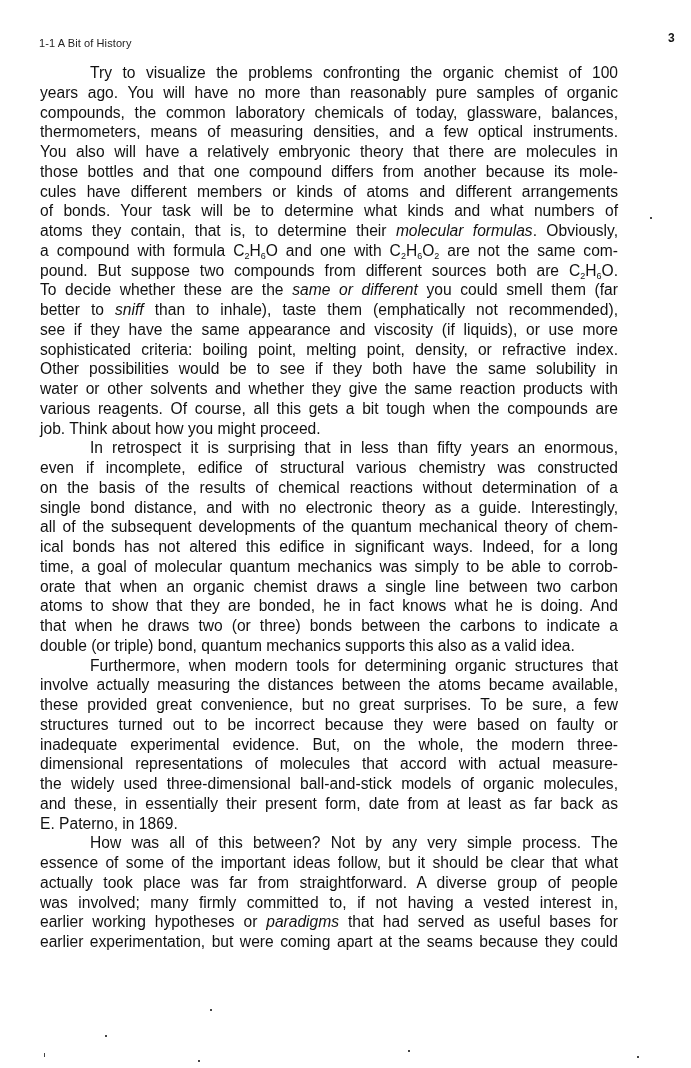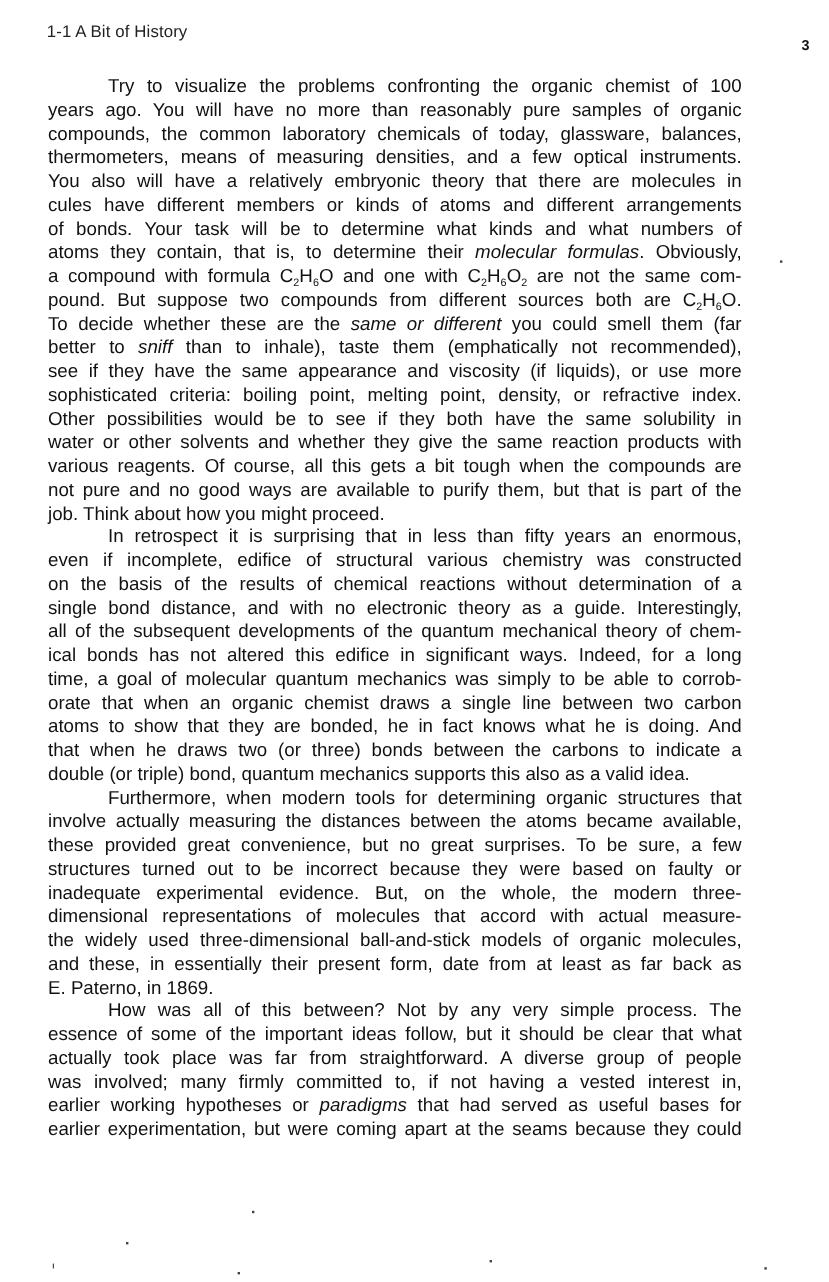--- a/index.html
+++ b/index.html
@@ -9,24 +9,24 @@
   }
   body {
     width: 691px;
     height: 1068px;
     position: relative;
     overflow: hidden;
     color: #111111;
   }
   .running-head {
     position: absolute;
-    top: 18px;
+    top: 37px;
     left: 39px;
     font-family: "Liberation Sans", sans-serif;
-    font-size: 14px;
+    font-size: 11px;
     color: #222;
     letter-spacing: 0.1px;
   }
   .page-number {
     position: absolute;
     top: 31px;
     left: 668px;
     font-family: "Liberation Sans", sans-serif;
     font-size: 12px;
     font-weight: bold;
@@ -72,33 +72,33 @@
 
 <div class="running-head">1-1 A Bit of History</div>
 <div class="page-number">3</div>
 
 <div class="body-text" id="body-text">
     <span class="line indent">Try to visualize the problems confronting the organic chemist of 100</span>
     <span class="line">years ago. You will have no more than reasonably pure samples of organic</span>
     <span class="line">compounds, the common laboratory chemicals of today, glassware, balances,</span>
     <span class="line">thermometers, means of measuring densities, and a few optical instruments.</span>
     <span class="line">You also will have a relatively embryonic theory that there are molecules in</span>
+    <span class="line">those bottles and that one compound differs from another because its mole-</span>
     <span class="line">cules have different members or kinds of atoms and different arrangements</span>
     <span class="line">of bonds. Your task will be to determine what kinds and what numbers of</span>
     <span class="line">atoms they contain, that is, to determine their <i>molecular formulas</i>. Obviously,</span>
     <span class="line">a compound with formula C<sub>2</sub>H<sub>6</sub>O and one with C<sub>2</sub>H<sub>6</sub>O<sub>2</sub> are not the same com-</span>
     <span class="line">pound. But suppose two compounds from different sources both are C<sub>2</sub>H<sub>6</sub>O.</span>
     <span class="line">To decide whether these are the <i>same or different</i> you could smell them (far</span>
     <span class="line">better to <i>sniff</i> than to inhale), taste them (emphatically not recommended),</span>
     <span class="line">see if they have the same appearance and viscosity (if liquids), or use more</span>
     <span class="line">sophisticated criteria: boiling point, melting point, density, or refractive index.</span>
     <span class="line">Other possibilities would be to see if they both have the same solubility in</span>
     <span class="line">water or other solvents and whether they give the same reaction products with</span>
     <span class="line">various reagents. Of course, all this gets a bit tough when the compounds are</span>
-    <span class="line">not pure and no good ways are available to purify them, but that is part of the</span>
     <span class="line last">job. Think about how you might proceed.</span>
     <span class="line indent">In retrospect it is surprising that in less than fifty years an enormous,</span>
     <span class="line">even if incomplete, edifice of structural various chemistry was constructed</span>
     <span class="line">on the basis of the results of chemical reactions without determination of a</span>
     <span class="line">single bond distance, and with no electronic theory as a guide. Interestingly,</span>
     <span class="line">all of the subsequent developments of the quantum mechanical theory of chem-</span>
     <span class="line">ical bonds has not altered this edifice in significant ways. Indeed, for a long</span>
     <span class="line">time, a goal of molecular quantum mechanics was simply to be able to corrob-</span>
     <span class="line">orate that when an organic chemist draws a single line between two carbon</span>
     <span class="line">atoms to show that they are bonded, he in fact knows what he is doing. And</span>

